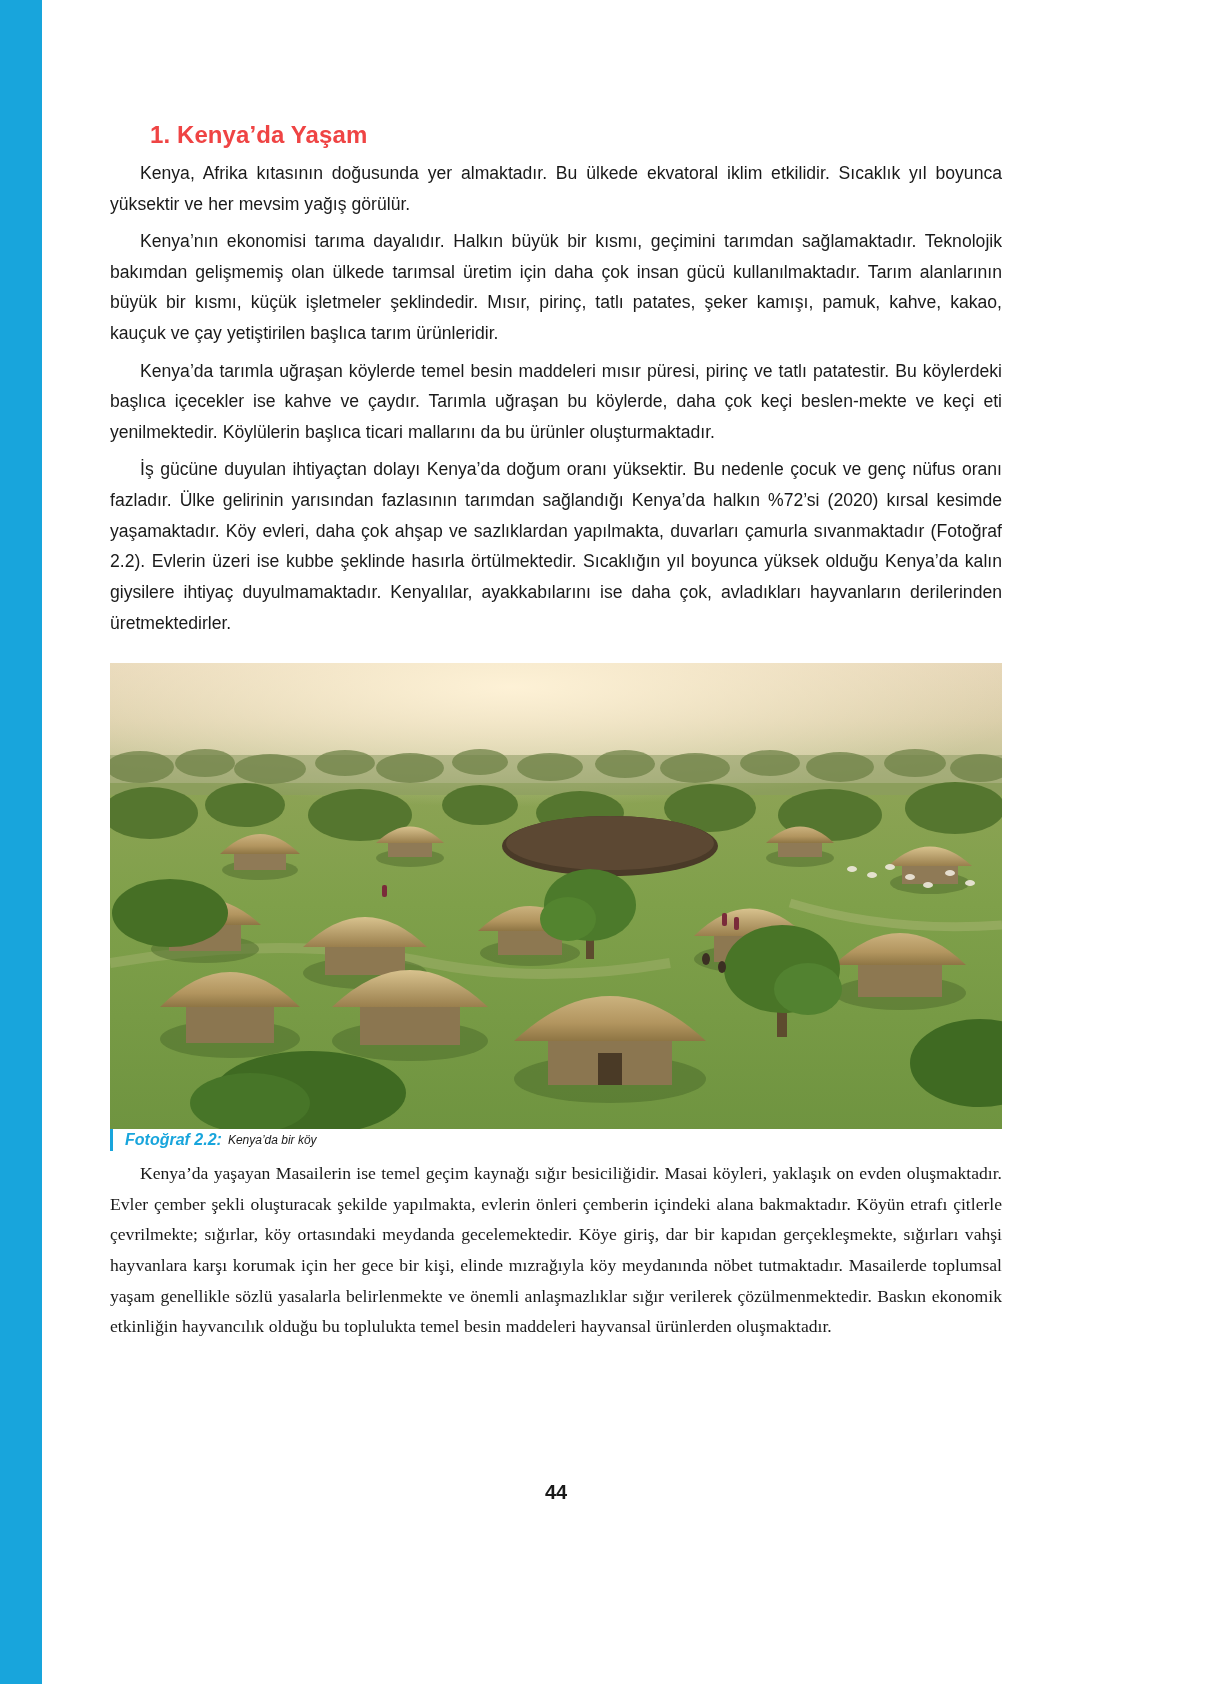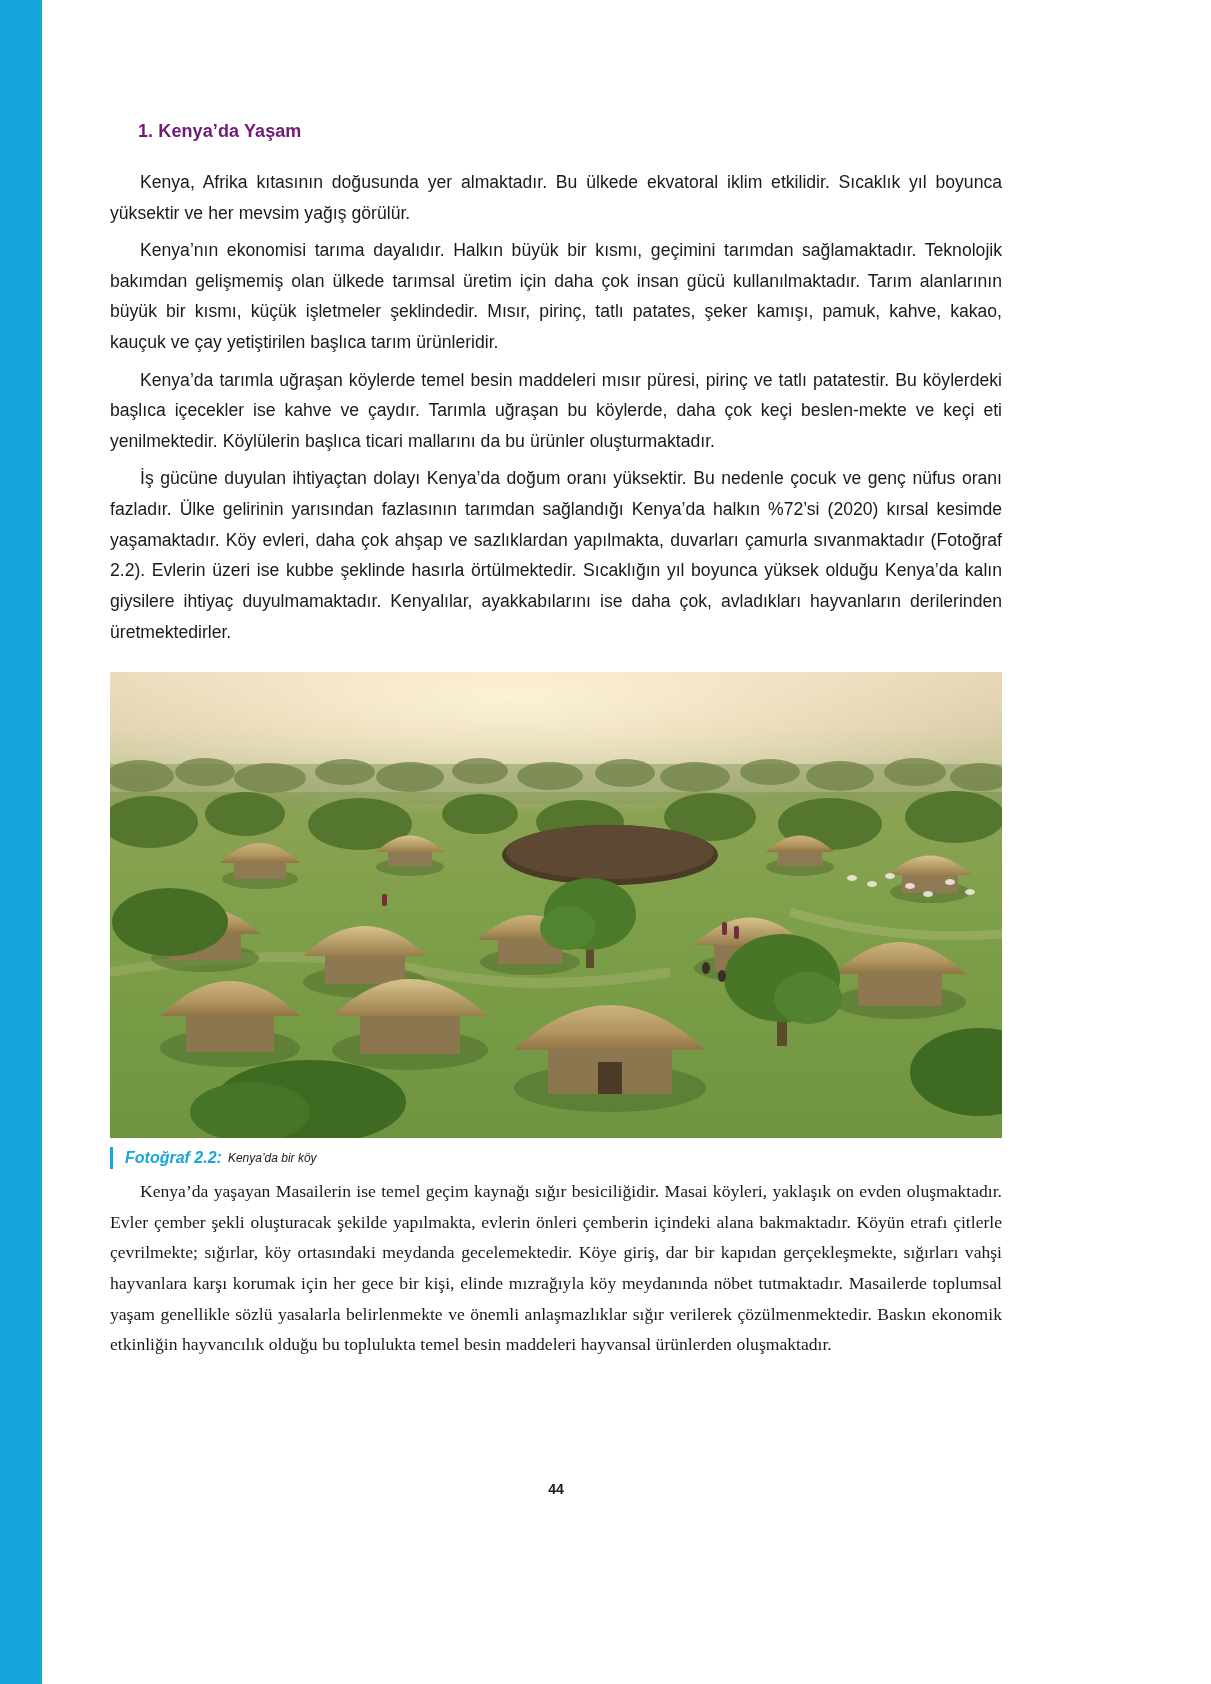--- a/index.html
+++ b/index.html
@@ -27,58 +27,57 @@
 
   .page {
     position: absolute;
     left: 110px;
     top: 0;
     width: 892px;
     height: 1684px;
   }
 
   .section-title {
-    color: #701a75;
+    color: #ef4444;
     font-weight: bold;
-    font-size: 18px;
-    margin: 121px 0 0 28px;
+    font-size: 24px;
+    margin: 121px 0 0 40px;
     letter-spacing: 0.1px;
   }
 
   p.body {
     font-size: 17.6px;
     line-height: 1.74;
     color: #1a1a1a;
     text-align: justify;
     margin: 7px 0 0 0;
     text-indent: 30px;
     word-spacing: 0.2px;
   }
   p.body.first {
-    margin-top: 25px;
+    margin-top: 9px;
   }
 
   .figure {
     margin-top: 25px;
     width: 892px;
   }
   .photo {
     width: 892px;
     height: 466px;
     display: block;
     position: relative;
     overflow: hidden;
     background: #6f8e4a;
   }
   .photo svg { display: block; }
 
   .caption-row {
     display: flex;
     align-items: center;
-    margin-top: 9px;
     padding-left: 6px;
     border-left: 3px solid #18a5dc;
     height: 22px;
   }
   .caption-label {
     color: #18a5dc;
     font-weight: bold;
     font-style: italic;
     font-size: 16px;
     margin-left: 6px;
@@ -94,21 +93,21 @@
     margin-top: 18px;
     font-family: Liberation Serif, serif;
   }
 
   .page-number {
     position: absolute;
     top: 1481px;
     left: 0;
     width: 892px;
     text-align: center;
-    font-size: 14px;
+    font-size: 20px;
     font-weight: bold;
     color: #1a1a1a;
   }
 </style>
 </head>
 <body>
 
 <div class="spine"></div>
 
 <div class="page">

